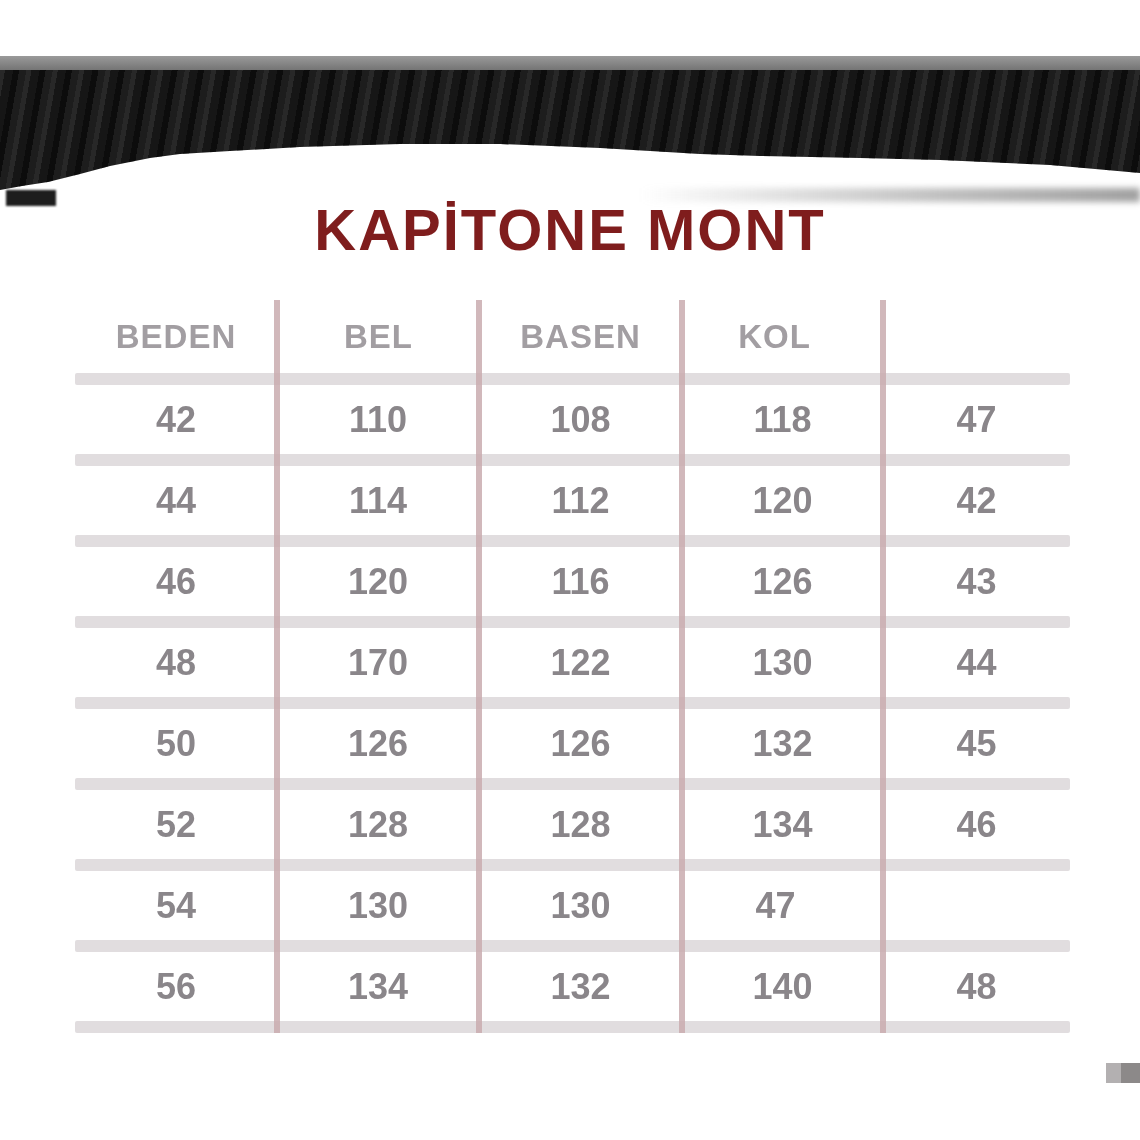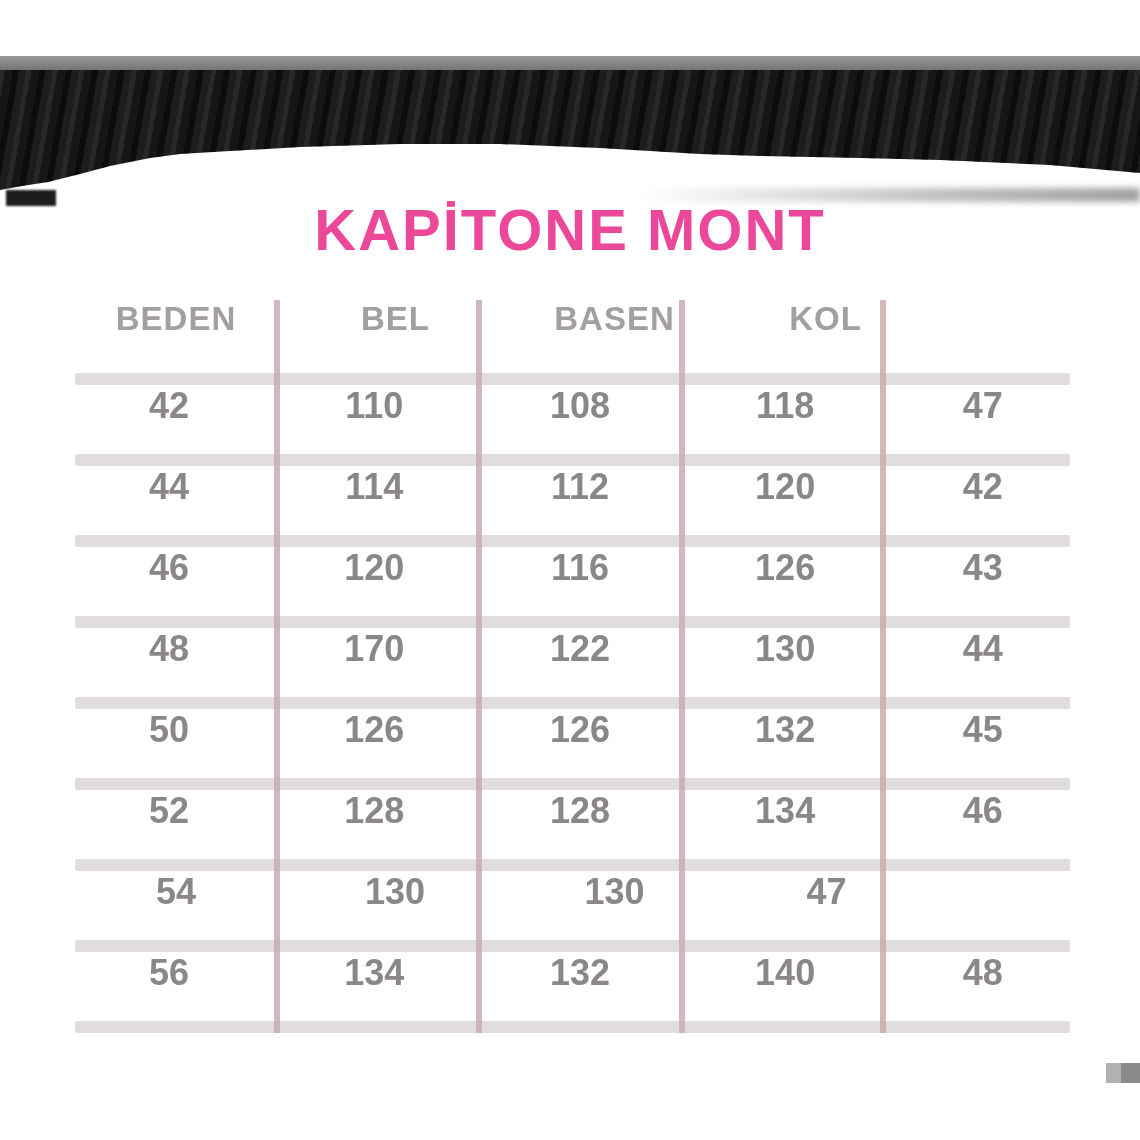--- a/index.html
+++ b/index.html
@@ -33,29 +33,29 @@
   }
   .banner-fragment {
     position:absolute; left:6px; top:190px; width:50px; height:16px;
     background:#1d1d1d; filter:blur(1px);
   }
 
   
   .title {
     position:absolute; left:0; top:196px; width:1140px;
     text-align:center; font-size:58px; font-weight:800; letter-spacing:2px;
-    color:#ec4899; filter:blur(0.7px);
+    color:#7f1d1d; filter:blur(0.7px);
   }
 
   
   .size-table {
     position:absolute; left:75px; top:300px; width:995px;
     filter:blur(0.6px);
   }
-  .trow { display:flex; height:69px;gap:17px; }
+  .trow { display:flex; align-items:center; height:69px; }
   .trow.header { height:73px; }
   .tcell {
     text-align:center; font-weight:700; color:#8a868a; font-size:36px;
   }
   .trow.header .tcell { color:#a29ea2; font-size:33px; letter-spacing:1px; }
   .c0 { width:202px; } .c1 { width:202px; } .c2 { width:203px; }
   .c3 { width:201px; } .c4 { width:187px; }
   .hdiv { height:12px; background:#e1dddf; border-radius:2px; }
   .vdiv {
     position:absolute; top:0; width:6px; height:100%;

